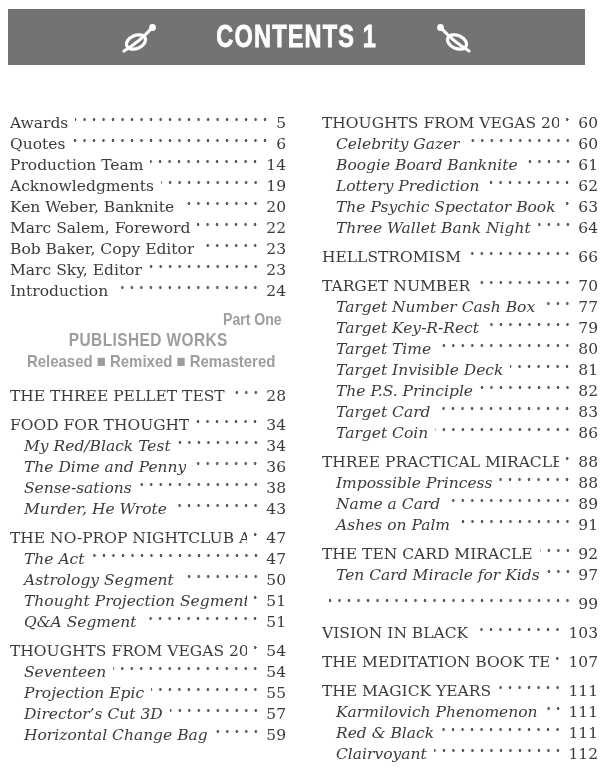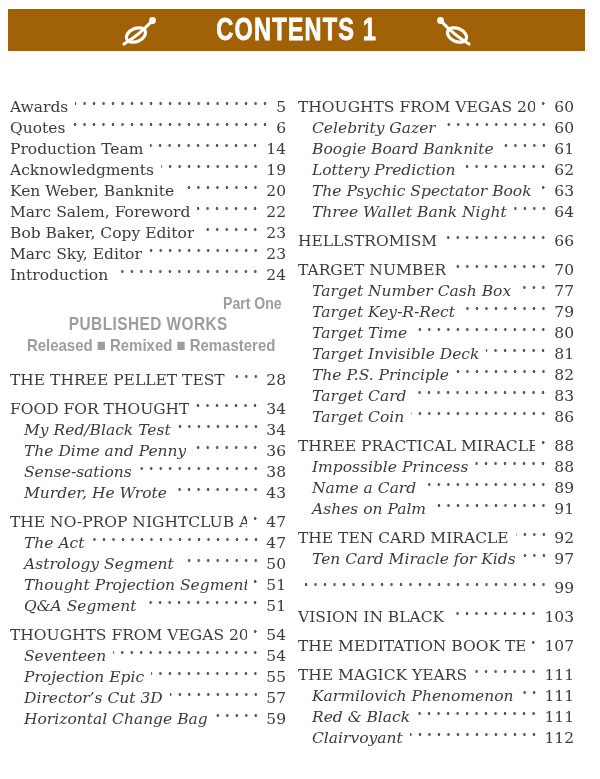--- a/index.html
+++ b/index.html
@@ -6,42 +6,42 @@
   .sheet {
     position:relative;
     width:600px; height:779px;
     background:#ffffff;
     font-family:"DejaVu Serif", serif;
     overflow:hidden;
   }
   
   .bar {
     position:absolute; left:8px; top:9px;
-    width:577px; height:42px;
-    background:#a16207;
+    width:577px; height:56px;
+    background:#737373;
     display:flex; align-items:center; justify-content:center;
     gap:28px;
   }
   .bar h1 {
     margin:0; color:#ffffff;
     font-family:"Liberation Sans", "DejaVu Sans", sans-serif;
     font-weight:700; font-size:31px; letter-spacing:1.5px;
     -webkit-text-stroke:0.8px #ffffff;
     white-space:nowrap;
   }
   .squish { display:inline-block; transform:scaleX(0.76); transform-origin:center; }
   .flourish { display:block; width:44px; height:33px; }
   .flourish svg { display:block; width:100%; height:100%; }
   .flourish.mirror { transform:scaleX(-1); }
 
   
   .cols {
-    position:absolute; left:10px; top:97px;
+    position:absolute; left:10px; top:113px;
     width:578px;
-    display:flex; gap:12px;
+    display:flex; gap:36px;
   }
   .col { width:276px; }
   .group:not(:last-child) { margin-bottom:8px; }
   .row {
     display:flex; align-items:baseline;
     font-size:15.5px; line-height:21px;
     color:#3b3b3b;
     white-space:nowrap;
   }
   .row.sub .title { padding-left:14px;font-style:italic; }

